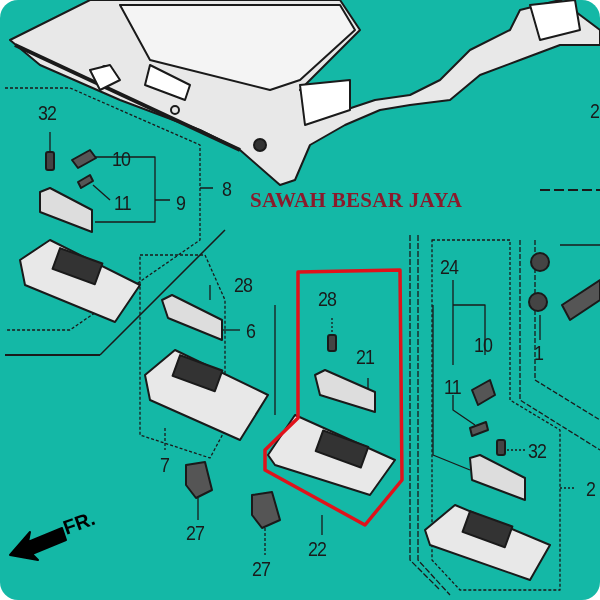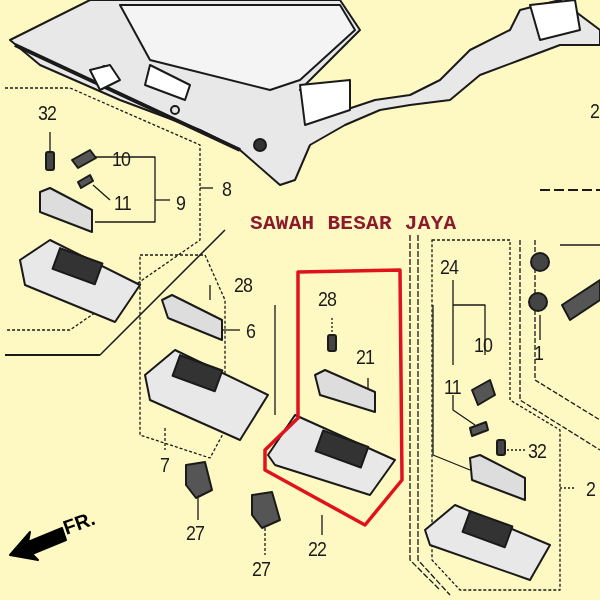--- a/index.html
+++ b/index.html
@@ -1,19 +1,19 @@
 <!DOCTYPE html>
 <html><head>
 <meta charset="utf-8">
 <style>
   html,body{margin:0;padding:0;background:#ffffff;}
-  .canvas{position:relative;width:600px;height:600px;overflow:hidden;background:#fef9c3;font-family:"Liberation Sans",sans-serif;}
+  .canvas{position:relative;width:600px;height:600px;overflow:hidden;background:#14b8a6;font-family:"Liberation Sans",sans-serif;border-radius:18px;}
   svg.art{position:absolute;left:0;top:0;width:600px;height:600px;}
   .lbl{position:absolute;font-family:"Liberation Sans",sans-serif;font-size:21px;color:#1a1a1a;line-height:1;letter-spacing:-1px;transform:scaleX(0.85);transform-origin:left top;}
-  .watermark{position:absolute;left:250px;top:212px;font-family:Liberation Mono, monospace;font-weight:bold;font-size:21px;letter-spacing:0.3px;white-space:nowrap;}
+  .watermark{position:absolute;left:250px;top:188px;font-family:Liberation Serif, serif;font-weight:bold;font-size:21px;letter-spacing:0.3px;white-space:nowrap;}
   .fr{position:absolute;left:60px;top:518px;font-family:"Liberation Sans",sans-serif;font-weight:bold;font-size:20px;color:#000;transform:rotate(-20deg);transform-origin:left top;}
 </style>
 </head>
 <body>
 
 <div class="canvas">
   <svg class="art" viewBox="0 0 600 600">
     <g fill="none" stroke="#1a1a1a" stroke-width="2" stroke-linejoin="round">
 
       <g>

